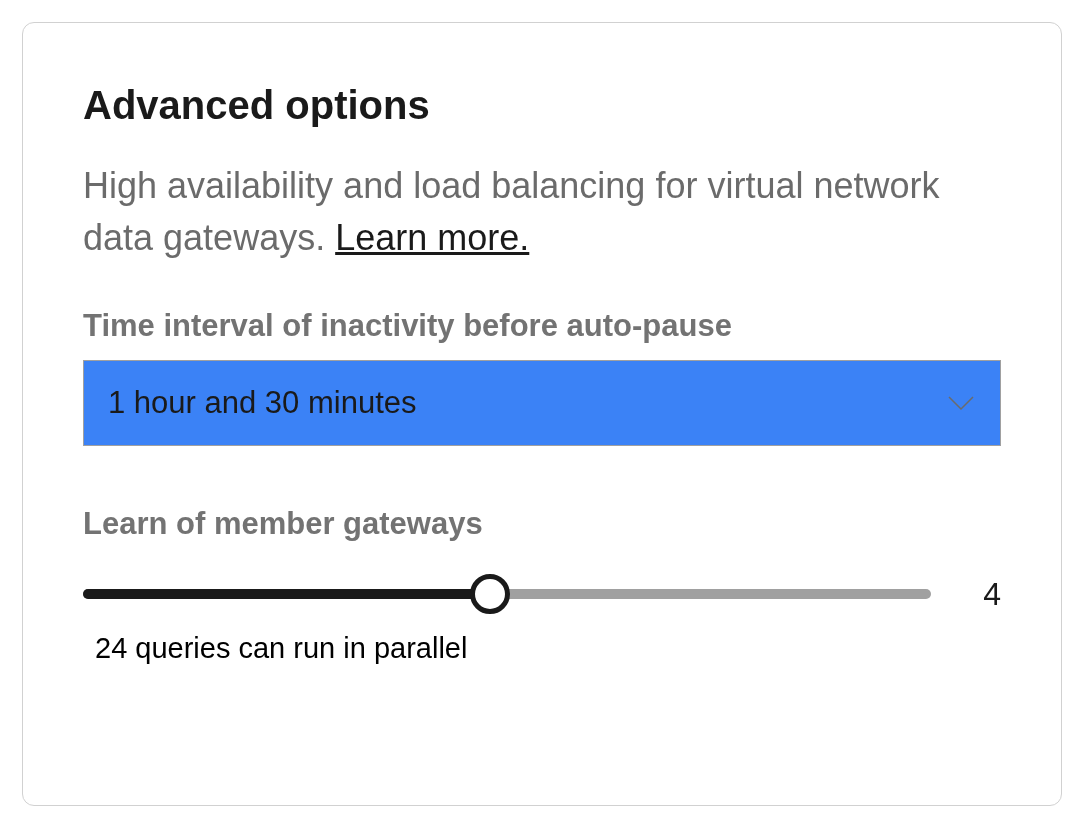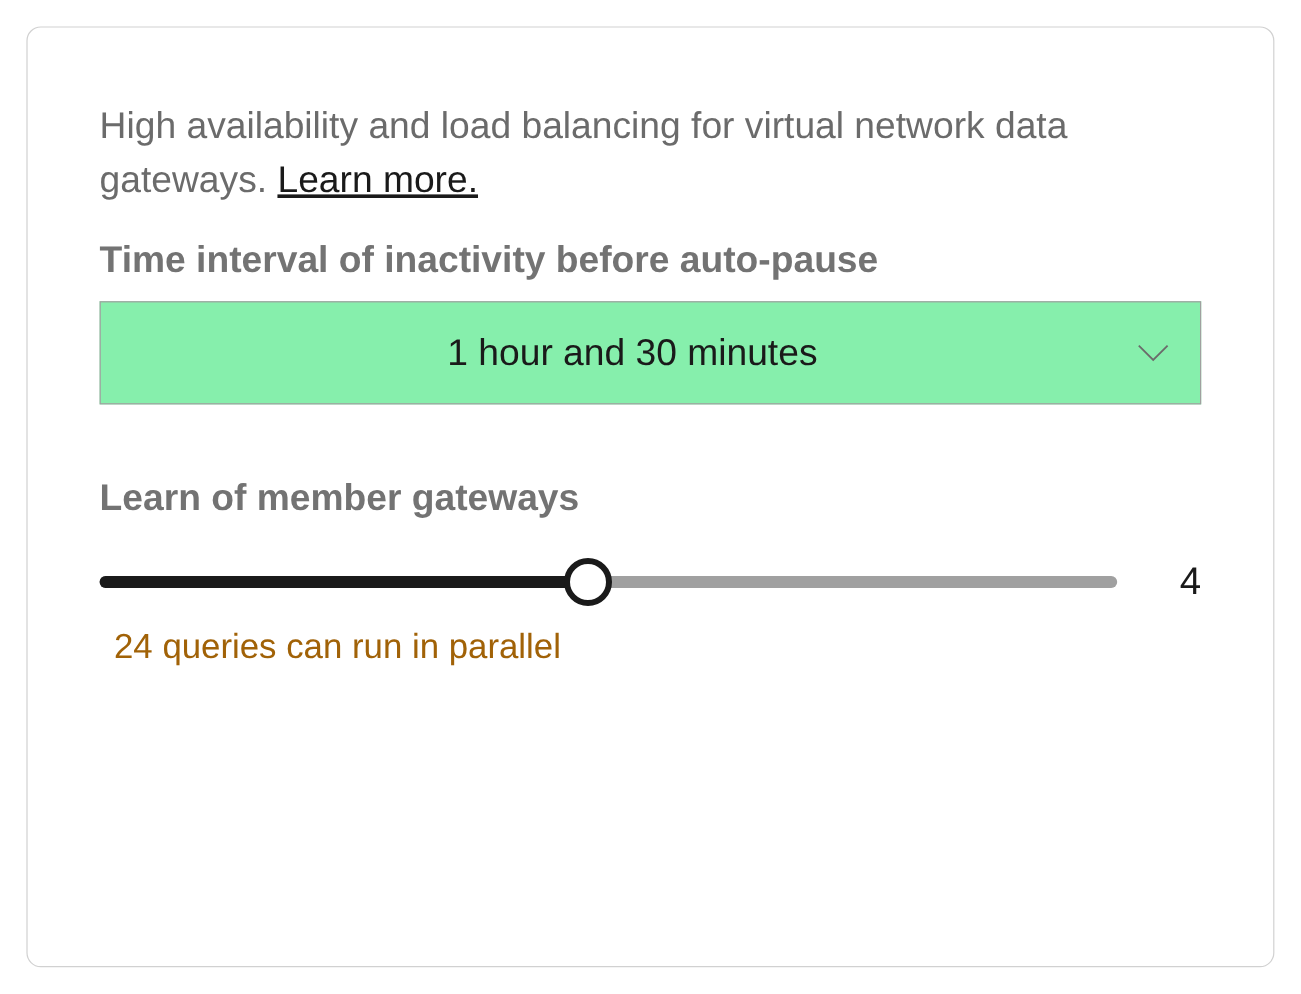--- a/index.html
+++ b/index.html
@@ -21,24 +21,24 @@
       width: 100%;
       height: 100%;
     }
     .section-title {
       font-size: 40px;
       font-weight: 600;
       color: #1a1a1a;
       margin-bottom: 32px;
     }
     .description {
-      font-size: 31px;
+      font-size: 36px;
       color: #6b6b6b;
       line-height: 1.45;
-      margin-bottom: 26px;
+      margin-bottom: 44px;
     }
     .learn-more-link {
       color: #1a1a1a;
       text-decoration: underline;
       cursor: pointer;
     }
     .field-label {
       font-size: 31px;
       font-weight: 600;
       color: #737373;
@@ -46,28 +46,27 @@
     }
     .select-wrapper {
       position: relative;
       width: 100%;
       margin-bottom: 60px;
     }
     .select-box {
       width: 100%;
       height: 86px;
       border: 1px solid #a0a0a0;
-      background: #86efac;
+      background: #3b82f6;
       display: flex;
       align-items: center;
       padding: 0 24px;
       cursor: pointer;
       font-size: 31px;
       color: #1a1a1a;
-      text-align: center;
     }
     .select-box .value {
       flex: 1;
     }
     .chevron-icon {
       width: 30px;
       height: 30px;
       display: flex;
       align-items: center;
       justify-content: center;
@@ -120,29 +119,30 @@
       cursor: grab;
     }
     .slider-value {
       font-size: 32px;
       color: #1a1a1a;
       min-width: 40px;
       text-align: right;
     }
     .helper-text {
       font-size: 29px;
-      color: #a16207;
+      color: #000000;
       padding-left: 12px;
     }
   </style>
 </head>
 <body>
 
 <div class="panel">
 
+  <h2 class="section-title">Advanced options</h2>
 
   <p class="description">
     <span>High availability and load balancing for virtual network data gateways. </span><a class="learn-more-link">Learn more.</a>
   </p>
 
   <div class="field-label">Time interval of inactivity before auto-pause</div>
 
   <div class="select-wrapper">
     <div class="select-box">
       <span class="value">1 hour and 30 minutes</span>

